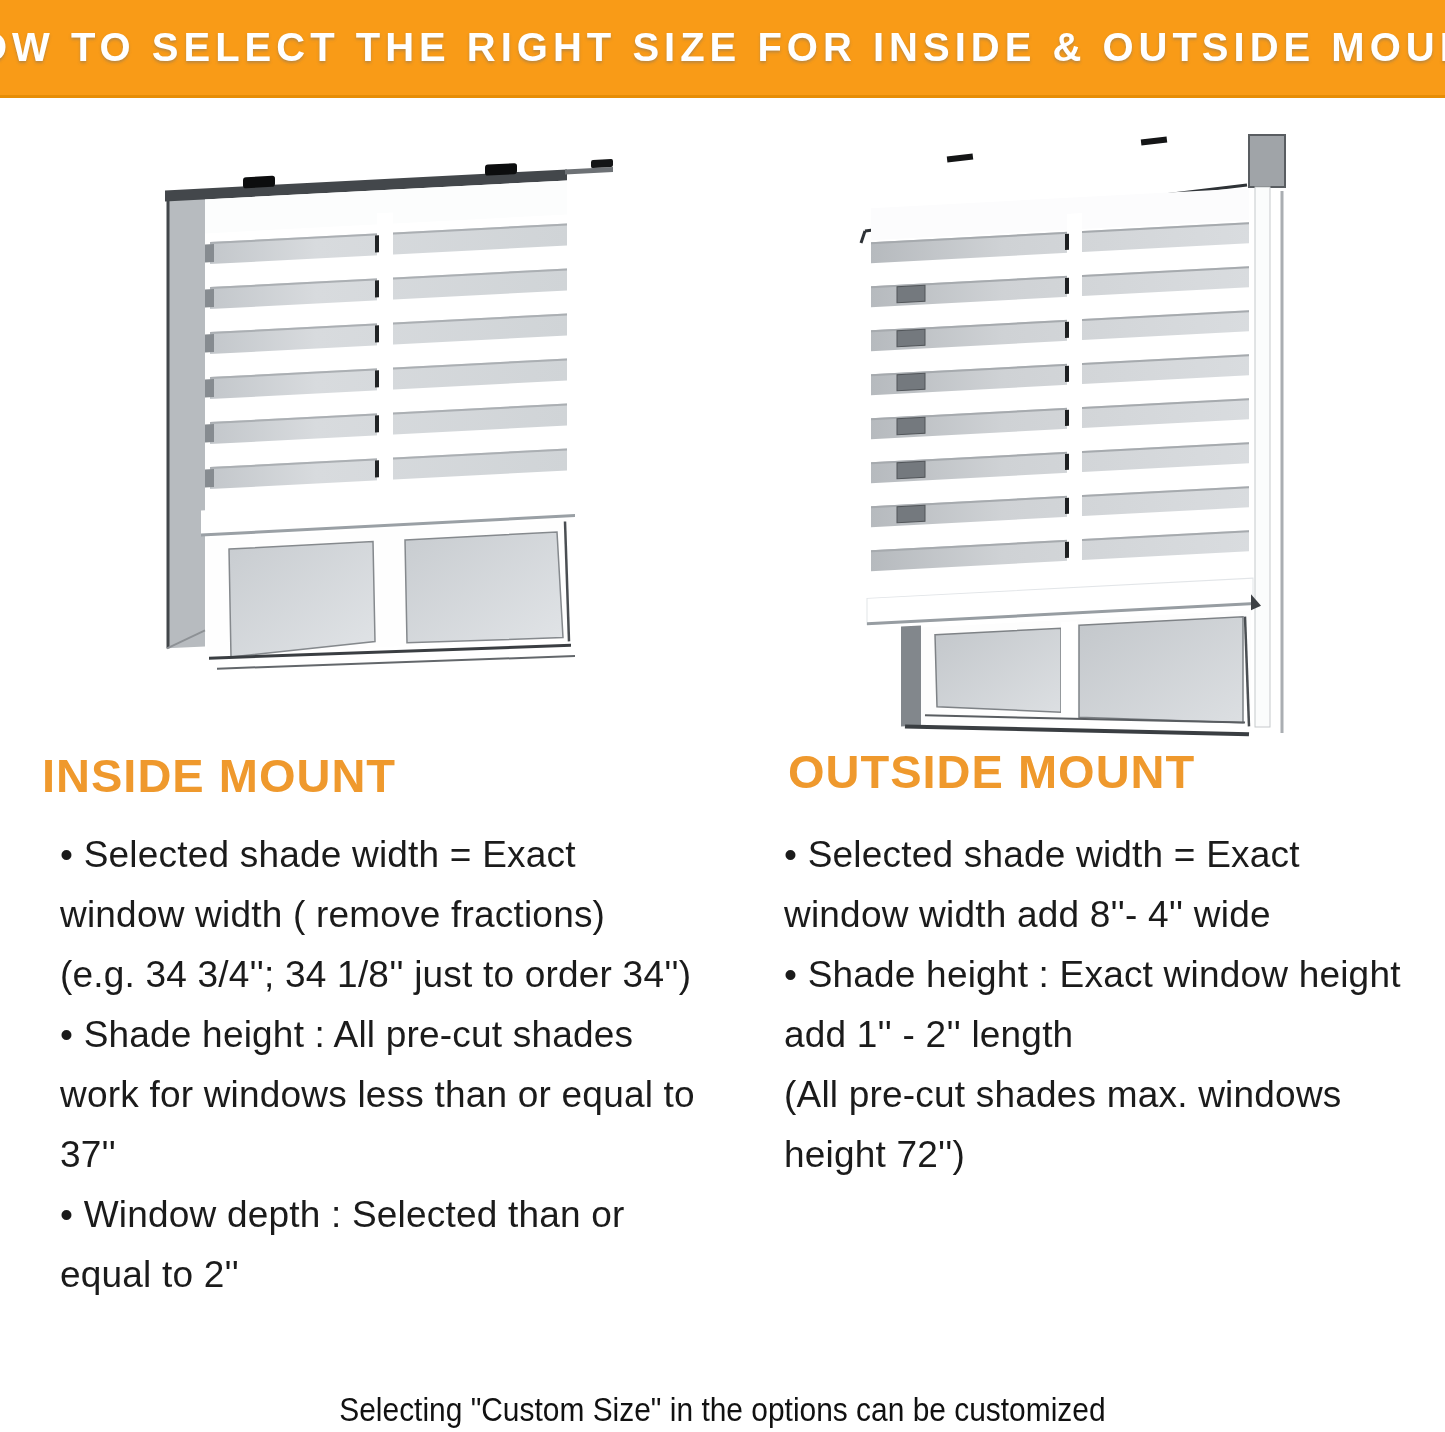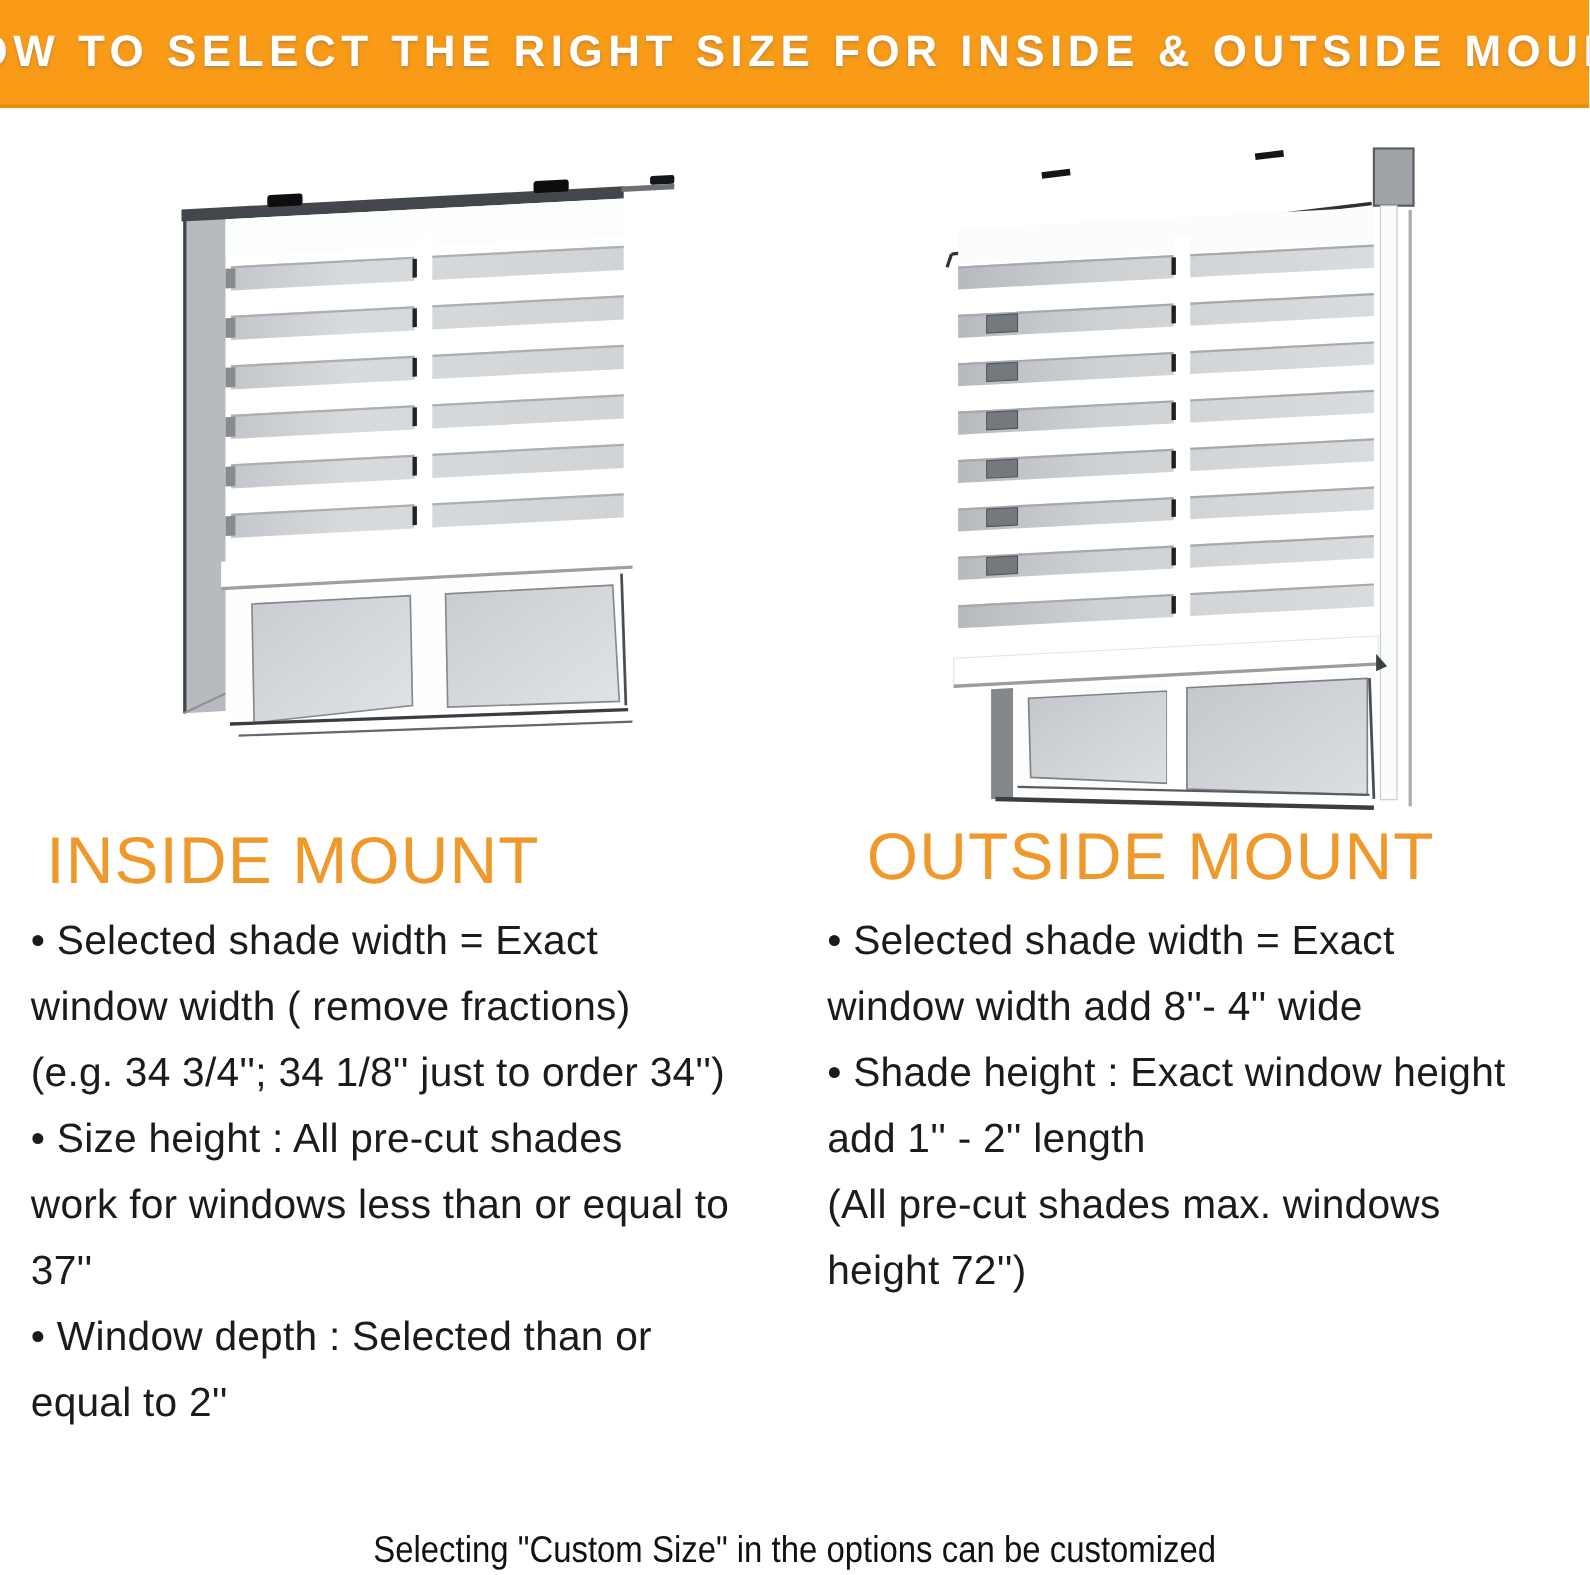--- a/index.html
+++ b/index.html
@@ -30,33 +30,34 @@
     letter-spacing:5px;
     white-space:nowrap;
     text-shadow:0 2px 3px rgba(110,110,110,0.45);
   }
   .illus{ position:absolute; }
   .illus-left{ left:155px; top:135px; width:470px; height:560px; }
   .illus-right{ left:855px; top:128px; width:450px; height:612px; }
   .heading{
     position:absolute;
     color:var(--heading-orange);
-    font-size:60px;
-    font-weight:normal;
+    font-size:47px;
+    font-weight:bold;
     letter-spacing:1px;
     white-space:nowrap;
   }
   .heading-inside{ left:42px; top:748px; }
   .heading-outside{ left:788px; top:744px; }
   .col{
     position:absolute;
     color:var(--body-text);
     font-size:37px;
     line-height:60px;
     letter-spacing:0.2px;
+    margin-left:32px;
   }
   .col-left{ left:28px; top:825px; width:705px; }
   .col-right{ left:752px; top:825px; width:690px; }
   .text-line{ white-space:nowrap; }
   .footer{
     position:absolute; left:0; top:1390px;
     width:1445px;
     text-align:center;
   }
   .footer-text{
@@ -245,21 +246,21 @@
     </g>
   </svg>
 
   <div class="heading heading-inside">INSIDE MOUNT</div>
   <div class="heading heading-outside">OUTSIDE MOUNT</div>
 
   <div class="col col-left">
       <div class="text-line">• Selected shade width = Exact</div>
       <div class="text-line">window width ( remove fractions)</div>
       <div class="text-line">(e.g. 34 3/4''; 34 1/8'' just to order 34'')</div>
-      <div class="text-line">• Size height : All pre-cut shades</div>
+      <div class="text-line">• Shade height : All pre-cut shades</div>
       <div class="text-line">work for windows less than or equal to</div>
       <div class="text-line">37''</div>
       <div class="text-line">• Window depth : Selected than or</div>
       <div class="text-line">equal to 2''</div>
     </div>
   <div class="col col-right">
       <div class="text-line">• Selected shade width = Exact</div>
       <div class="text-line">window width add 8''- 4'' wide</div>
       <div class="text-line">• Shade height : Exact window height</div>
       <div class="text-line">add 1'' - 2'' length</div>

